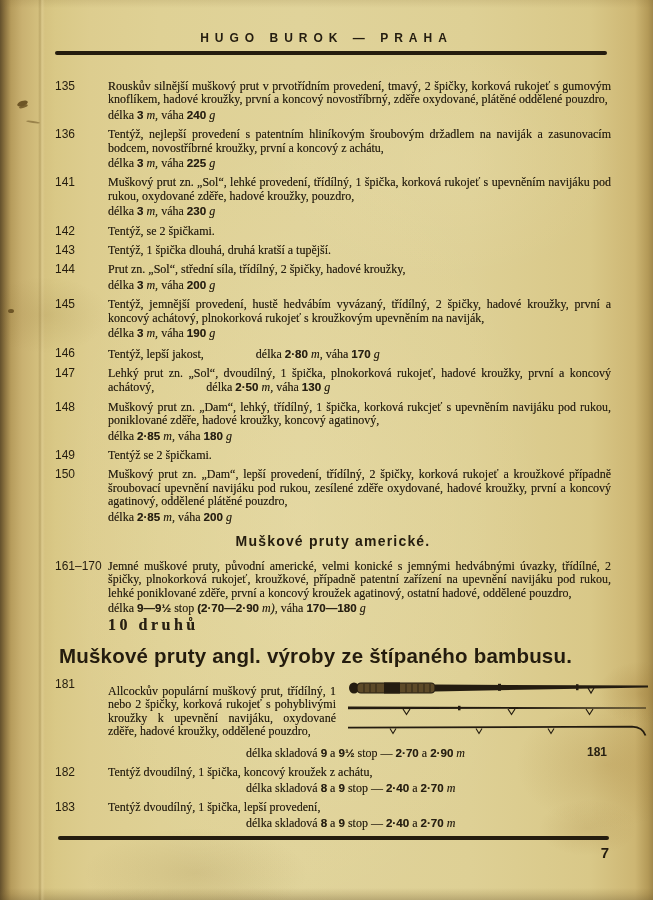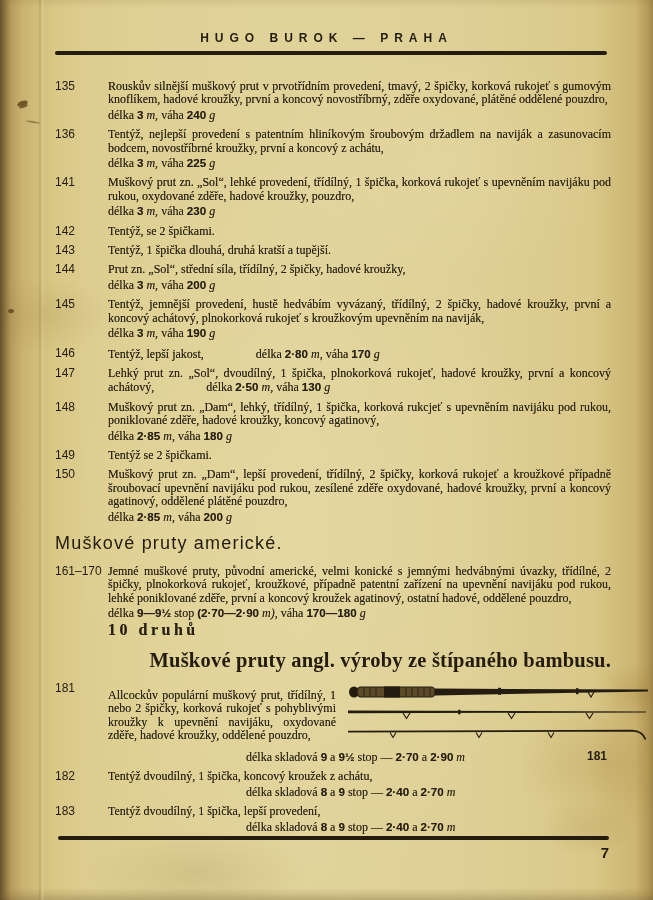--- a/index.html
+++ b/index.html
@@ -64,25 +64,25 @@
   .spec-line{position:relative; font-size:12px; line-height:13.4px; margin-top:1px;}
   .spec-line.push{text-align:left; padding-left:138px;}
   .spec{white-space:nowrap; text-shadow:0 0 .4px rgba(45,34,12,.5);}
   .sb{font-family:"Liberation Sans", sans-serif; font-weight:bold; font-size:11.6px;}
   .si{font-style:italic;}
   .gap{display:inline-block; width:52px;}
   .rnum{position:absolute; right:4px; top:0; font-family:"Liberation Sans", sans-serif; font-weight:bold; font-size:12px;}
   .note{font-size:16px; line-height:13.4px; letter-spacing:3.5px; margin-top:2px; font-weight:bold; text-shadow:0 0 .4px rgba(45,34,12,.5);}
 
   .heading-1{
-    font-family:"Liberation Sans", sans-serif; font-weight:normal;
-    font-size:18px; letter-spacing:1.2px; margin:9px 0 11px 0; color:#241c0e;
+    text-align:center; font-family:"Liberation Sans", sans-serif; font-weight:bold;
+    font-size:14px; letter-spacing:1.2px; margin:9px 0 11px 0; color:#241c0e;
   }
   .heading-2{
-    text-align:right; font-family:Liberation Serif, serif; font-weight:bold;
+    text-align:left; font-family:Liberation Sans, sans-serif; font-weight:bold;
     font-size:20.5px; letter-spacing:.2px; white-space:nowrap;
     margin:13px 0 10px 4px; color:#241c0e;
   }
   svg .ink{stroke:#241c10;}
 </style>
 </head>
 <body>
 
 <div class="scan">
   <div class="speck s1"></div>

